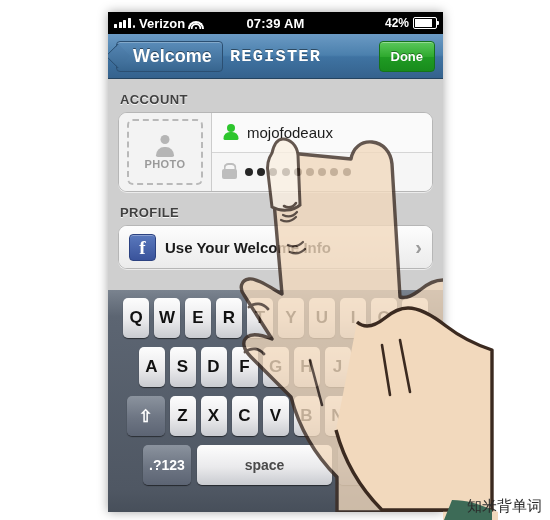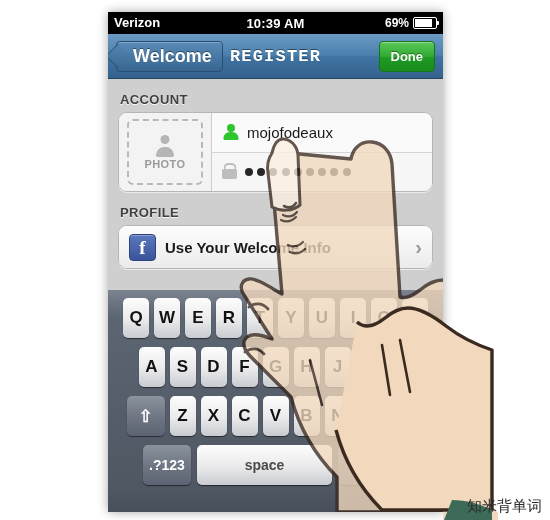--- a/index.html
+++ b/index.html
@@ -15,21 +15,21 @@
     position:absolute;left:108px;top:12px;width:335px;height:500px;
     overflow:hidden;background:#d8d8d8;
     box-shadow:0 0 10px rgba(0,0,0,.35);
   }
 
   
   #statusbar{
     position:relative;height:22px;background:#000;color:#fff;
     display:flex;align-items:center;
   }
-  .sb-left{position:absolute;left:6px;display:flex;align-items:center;gap:4px;flex-direction:column;}
+  .sb-left{position:absolute;left:6px;display:flex;align-items:center;gap:4px;}
   .sb-center{position:absolute;left:0;right:0;text-align:center;font-size:13px;font-weight:bold;letter-spacing:.2px;}
   .sb-right{position:absolute;right:6px;display:flex;align-items:center;gap:4px;font-size:12px;font-weight:bold;}
   .carrier{font-size:13px;font-weight:bold;}
   .bars{display:flex;align-items:flex-end;gap:1.5px;height:10px;}
   .bars i{display:block;width:3px;background:#fff;border-radius:.5px;}
   .bars i:nth-child(1){height:4px}
   .bars i:nth-child(2){height:6px}
   .bars i:nth-child(3){height:8px}
   .bars i:nth-child(4){height:10px}
   .bars i:nth-child(5){height:3px;width:2px;background:#fff;border-radius:50%;margin-left:1px}
@@ -180,23 +180,23 @@
           <i></i>
           <i></i>
         </span>
       <span class="carrier">Verizon</span>
       <span class="wifi">
           <s class="a"></s>
           <s class="b"></s>
           <s class="c"></s>
         </span>
     </div>
-    <div class="sb-center">10:39 AM</div>
+    <div class="sb-center">07:39 AM</div>
     <div class="sb-right">
-      <span>69%</span>
+      <span>42%</span>
       <span class="batt">
           <u></u>
         </span>
     </div>
   </div>
 
   <div id="navbar">
     <div id="back-btn">
       <span id="back-label">Welcome</span>
     </div>

